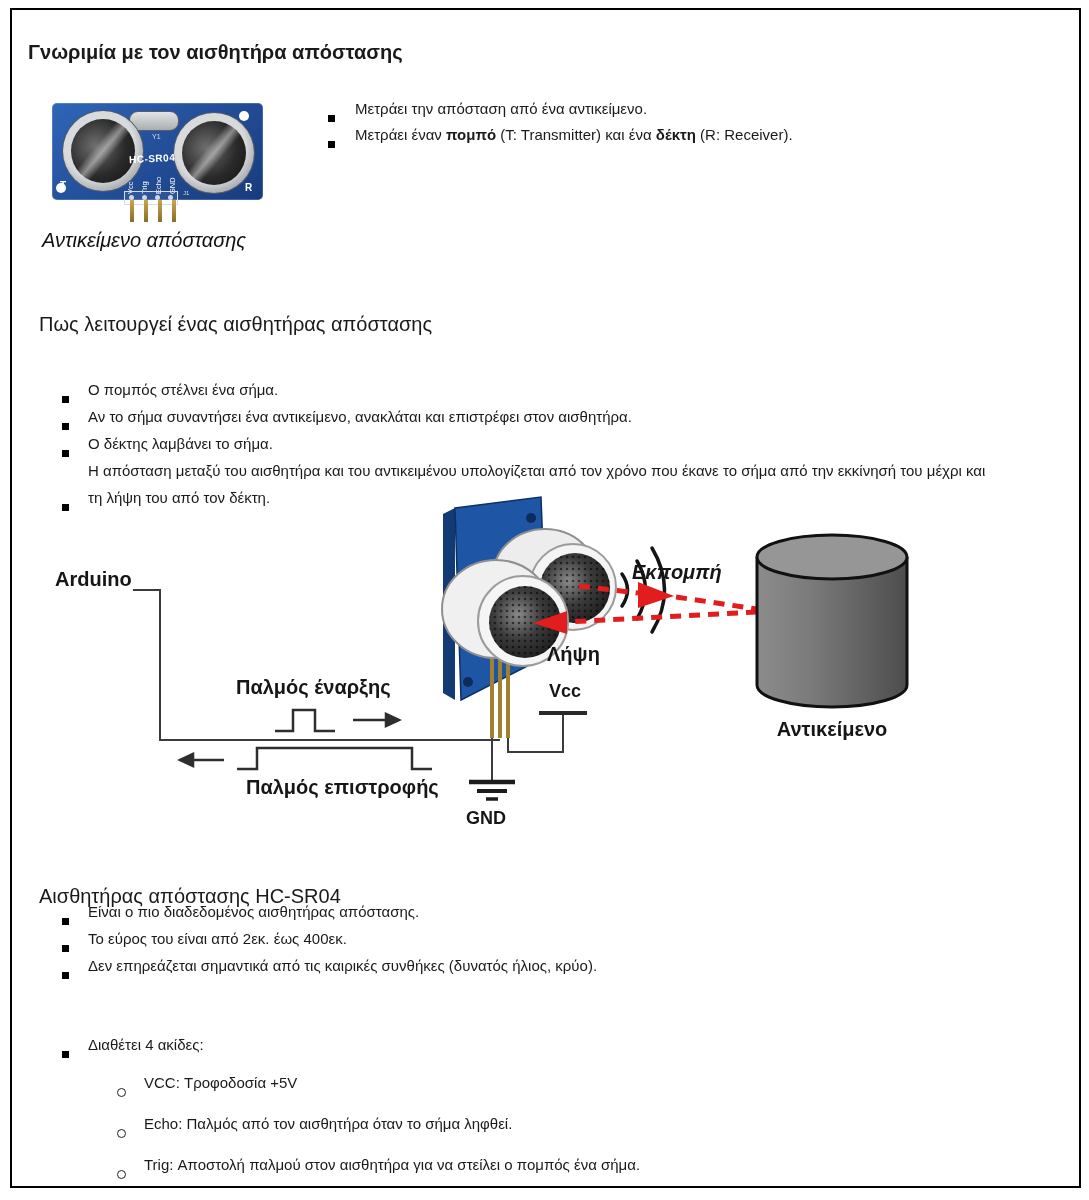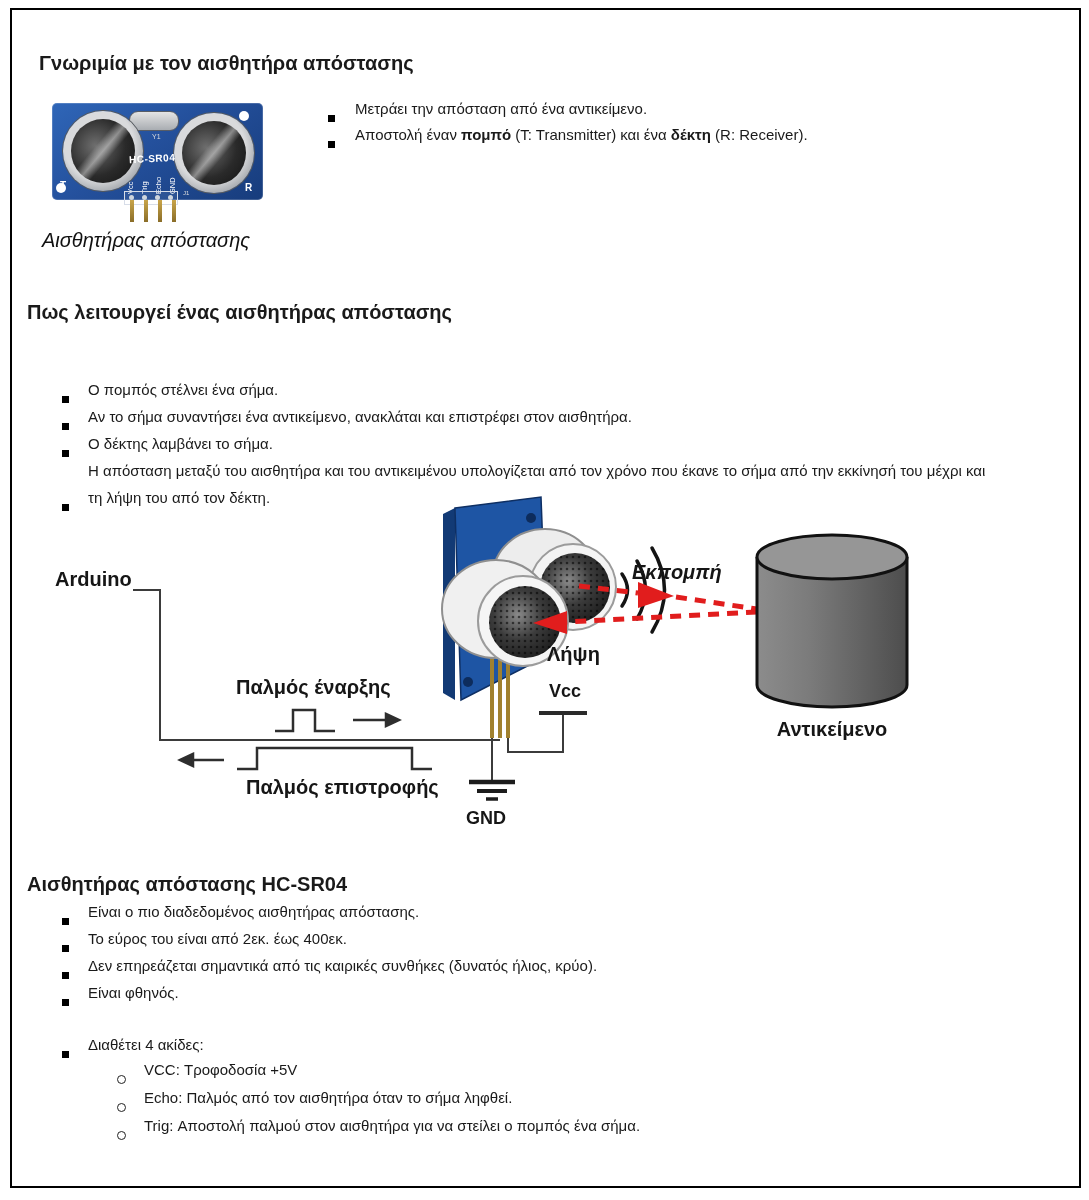--- a/index.html
+++ b/index.html
@@ -2,38 +2,38 @@
 <html><head>
 <meta charset="utf-8">
 <style>
   html,body{margin:0;padding:0;}
   body{
     width:1089px;height:1200px;position:relative;overflow:hidden;
     background:#ffffff;color:#1a1a1a;
     font-family:"Liberation Sans",sans-serif;
   }
   .frame{position:absolute;left:10px;top:8px;right:8px;bottom:12px;border:2px solid #000;}
-  .title{position:absolute;left:23px;top:36px;font-size:20px;font-weight:bold;margin:16px;}
-  .h2{position:absolute;font-size:20px;font-weight:bold;margin:4px;left:23px;}
+  .title{position:absolute;left:23px;top:36px;font-size:20px;font-weight:bold;margin:5px;}
+  .h2{position:absolute;font-size:20px;font-weight:normal;margin:16px;left:23px;}
   .h2.how{top:297px;}
   .h2.hc{top:869px;}
 
   
   .list{position:absolute;}
   .row{display:flex;align-items:flex-end;font-size:15px;line-height:27px;}
   .sq{flex:none;width:7px;height:7px;background:#000;margin-top:10px;margin-right:19px;}
   .intro-bullets{position:absolute;left:328px;top:96px;}
   .intro-bullets .row{line-height:26px;}
   .intro-bullets .sq{margin-right:20px;}
   .how-list{left:62px;top:328px;margin-top:48px;}
   .how-list .txt{max-width:900px;display:inline-block;}
   .hc-list{left:62px;top:898px;}
   .pins-lead{left:62px;top:1031px;}
   .sublist{left:117px;top:1056px;}
-  .sublist .row{line-height:28px;}
+  .sublist .row{line-height:28px;margin-top:13px;}
   .circ{flex:none;width:7px;height:7px;border:1.5px solid #222;border-radius:50%;background:#fff;margin-top:9px;margin-right:18px;}
 
   
   .photo{position:absolute;left:52px;top:103px;width:211px;height:97px;}
   .board{position:absolute;inset:0;border-radius:5px;
     background:linear-gradient(145deg,#2f66b8 0%,#24509c 45%,#173c7c 100%);
     box-shadow:inset 0 0 0 1px rgba(255,255,255,.18);}
   .hole{position:absolute;width:10px;height:10px;border-radius:50%;background:#fff;}
   .hole.tr{left:187px;top:8px;}
   .hole.bl{left:4px;top:80px;}
@@ -109,30 +109,30 @@
     <div class="pad d"></div>
   </div>
   <div class="jlbl">J1</div>
   <div class="tlbl">T</div>
   <div class="rlbl">R</div>
   <div class="pin k1"></div>
   <div class="pin k2"></div>
   <div class="pin k3"></div>
   <div class="pin k4"></div>
 </div>
-<div class="caption">Αισθητήρας απόστασης</div>
+<div class="caption">Αντικείμενο απόστασης</div>
 
 <div class="intro-bullets">
   <div class="row">
     <span class="sq"></span>
     <span class="txt">Μετράει την απόσταση από ένα αντικείμενο.</span>
   </div>
   <div class="row">
     <span class="sq"></span>
-    <span class="txt"><span>Αποστολή έναν </span><b>πομπό</b><span> (T: Transmitter) και ένα </span><b>δέκτη</b><span> (R: Receiver).</span></span>
+    <span class="txt"><span>Μετράει έναν </span><b>πομπό</b><span> (T: Transmitter) και ένα </span><b>δέκτη</b><span> (R: Receiver).</span></span>
   </div>
 </div>
 
 <h2 class="h2 how">Πως λειτουργεί ένας αισθητήρας απόστασης</h2>
 <div class="list how-list">
   <div class="row">
       <span class="sq"></span>
       <span class="txt">Ο πομπός στέλνει ένα σήμα.</span>
     </div>
   <div class="row">
@@ -260,24 +260,20 @@
       <span class="txt">Είναι ο πιο διαδεδομένος αισθητήρας απόστασης.</span>
     </div>
   <div class="row">
       <span class="sq"></span>
       <span class="txt">Το εύρος του είναι από 2εκ. έως 400εκ.</span>
     </div>
   <div class="row">
       <span class="sq"></span>
       <span class="txt">Δεν επηρεάζεται σημαντικά από τις καιρικές συνθήκες (δυνατός ήλιος, κρύο).</span>
     </div>
-  <div class="row">
-      <span class="sq"></span>
-      <span class="txt">Είναι φθηνός.</span>
-    </div>
 </div>
 <div class="list pins-lead">
   <div class="row">
       <span class="sq"></span>
       <span class="txt">Διαθέτει 4 ακίδες:</span>
     </div>
 </div>
 <div class="list sublist">
   <div class="row">
       <span class="circ"></span>

